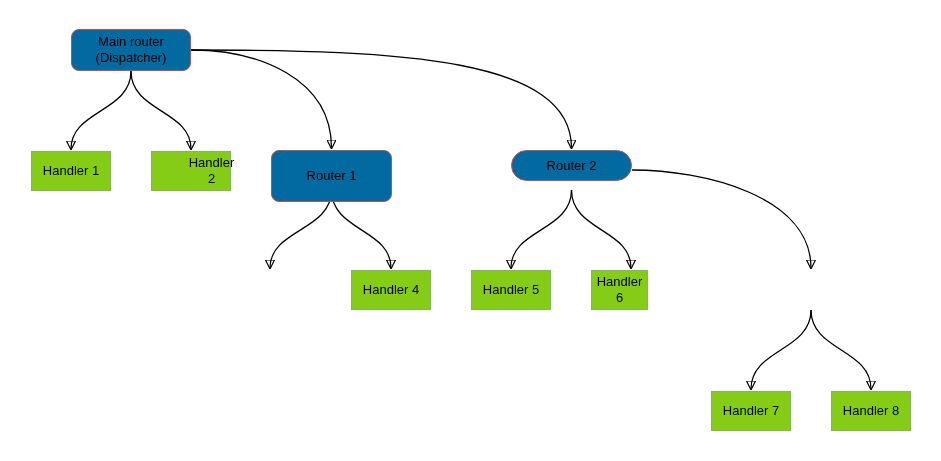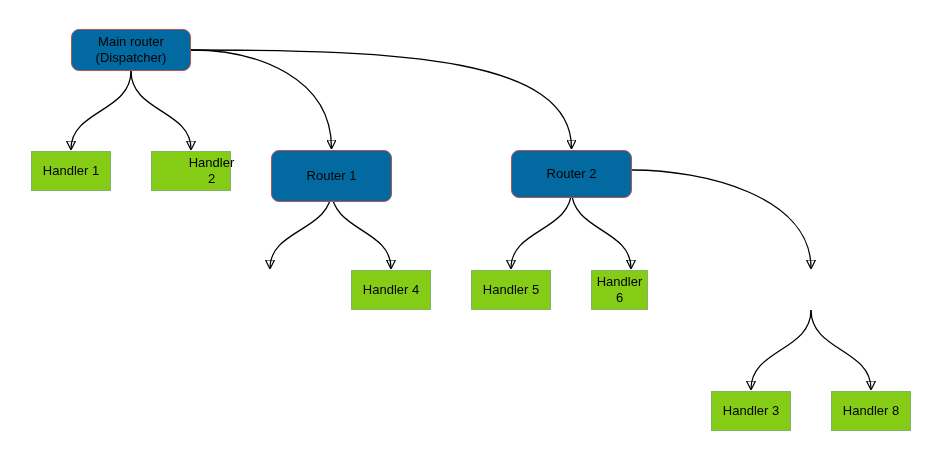--- a/index.html
+++ b/index.html
@@ -85,39 +85,39 @@
   </div>
 
   <div class="node handler" style="left:151px; top:151px; width:80px; height:40px;padding-left:41px;">
     <span>Handler 2</span>
   </div>
 
   <div class="node router" style="left:271px; top:150px; width:121px; height:52px;">
     <span>Router 1</span>
   </div>
 
-  <div class="node router" style="left:511px; top:150px; width:121px; height:48px;">
+  <div class="node router" style="left:511px; top:150px; width:121px; height:31px;border-radius:18px;">
     <span>Router 2</span>
   </div>
 
 
   <div class="node handler" style="left:351px; top:270px; width:80px; height:40px;">
     <span>Handler 4</span>
   </div>
 
   <div class="node handler" style="left:471px; top:270px; width:80px; height:40px;">
     <span>Handler 5</span>
   </div>
 
   <div class="node handler" style="left:591px; top:270px; width:57px; height:40px;">
     <span>Handler 6</span>
   </div>
 
 
   <div class="node handler" style="left:711px; top:391px; width:80px; height:40px;">
-    <span>Handler 3</span>
+    <span>Handler 7</span>
   </div>
 
   <div class="node handler" style="left:831px; top:391px; width:80px; height:40px;align-items:center;">
     <span>Handler 8</span>
   </div>
 
 </div>
 
 </body></html>

